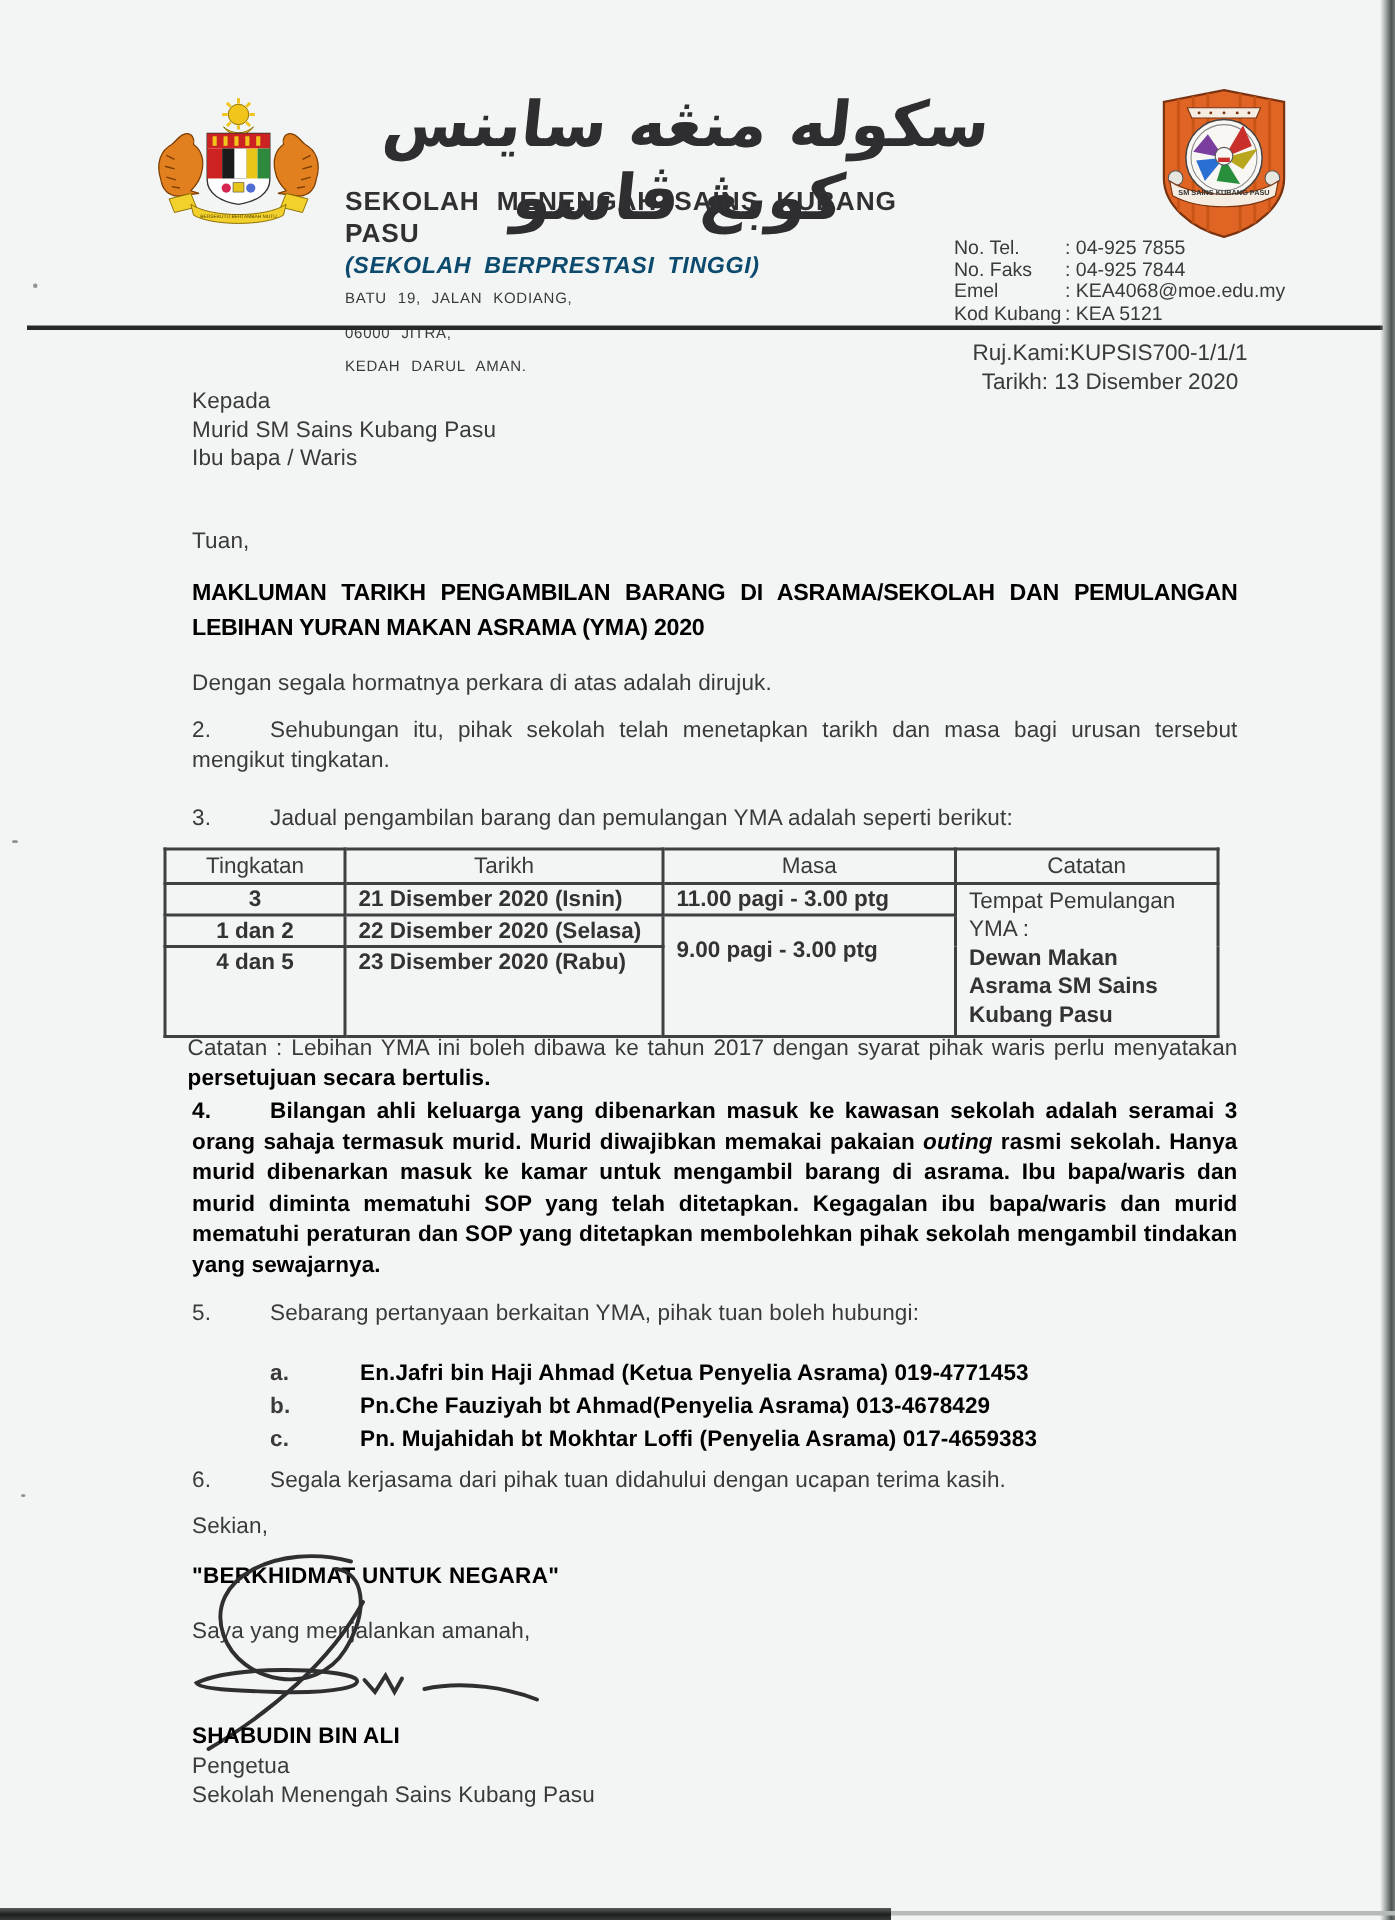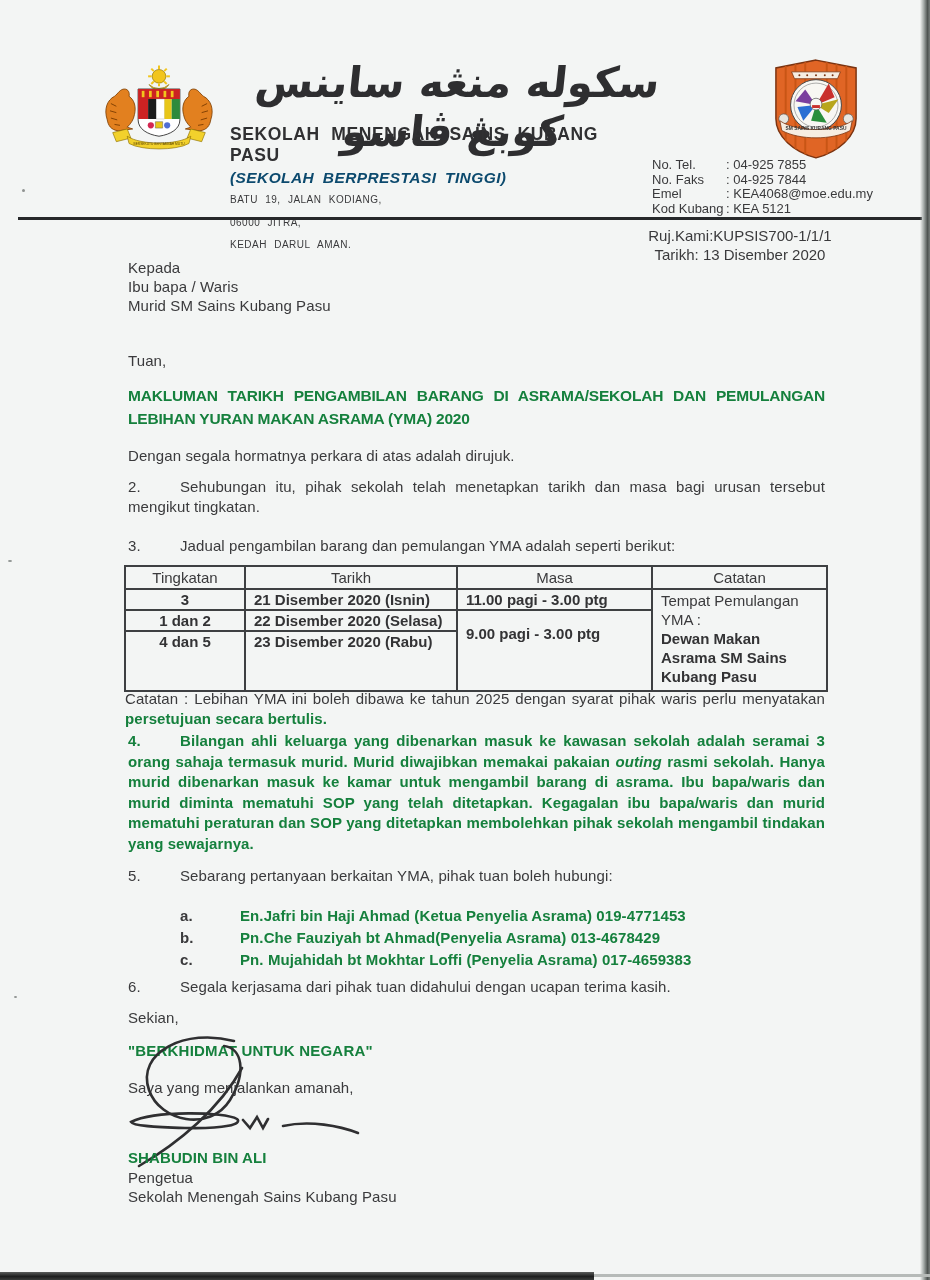--- a/index.html
+++ b/index.html
@@ -1,20 +1,20 @@
 <!DOCTYPE html>
 <html><head>
 <meta charset="utf-8">
 <style>
   html,body{margin:0;padding:0;background:#e8eae9;}
   .page{position:relative;width:930px;height:1280px;background:#f3f5f4;
         font-family:"Liberation Sans",sans-serif;color:#3a3a3c;overflow:hidden;}
   .abs{position:absolute;}
   .body-text{font-size:15px;line-height:20px;letter-spacing:.1px;}
-  .bold{font-weight:bold;color:#15803d;}
+  .bold{font-weight:bold;color:#000000;}
   .justify{text-align:justify;}
   .justify-last{text-align:justify;text-align-last:justify;}
 
   
   .jawi{font-family:"DejaVu Sans",sans-serif;font-size:42px;font-weight:bold;color:#2e2e30;
         transform:skewX(-6deg);direction:rtl;}
   .school-name{font-size:17.5px;font-weight:bold;letter-spacing:.6px;word-spacing:6px;color:#303032;}
   .school-sub{font-size:15.5px;font-weight:bold;font-style:italic;letter-spacing:.4px;word-spacing:4px;color:#0c4a6e;margin-top:3px;}
   .addr{font-size:10px;line-height:18.5px;letter-spacing:.5px;word-spacing:4px;margin-top:4px;}
   .contact-row{display:flex;font-size:13px;line-height:14.5px;}
@@ -144,21 +144,21 @@
         <circle cx="45" cy="47" r="6" fill="#f8f7f3" stroke="#555" stroke-width="0.7"></circle>
         <path d="M 41 48 h 8 v 3 h -8 z" fill="#c9302c"></path>
       </g>
       <circle cx="12" cy="62" r="5" fill="#e8e6e0" stroke="#555" stroke-width="0.7"></circle>
       <circle cx="78" cy="62" r="5" fill="#e8e6e0" stroke="#555" stroke-width="0.7"></circle>
       <path d="M 8 64 C 25 76 65 76 82 64 L 80 74 C 62 84 28 84 10 74 Z" fill="#f6ede2" stroke="#7a3310" stroke-width="0.8"></path>
       <text x="45" y="73.5" font-size="5" text-anchor="middle" fill="#333" font-weight="bold" font-family="Liberation Sans, sans-serif">SM SAINS KUBANG PASU</text>
     </svg>
   </div>
 
-  <div class="abs" style="left:652px;top:158px;width:250px;">
+  <div class="abs" style="left:636px;top:158px;width:250px;">
     <div class="contact-row">
       <span class="contact-label">No. Tel.</span>
       <span>: 04-925 7855</span>
     </div>
     <div class="contact-row">
       <span class="contact-label">No. Faks</span>
       <span>: 04-925 7844</span>
     </div>
     <div class="contact-row">
       <span class="contact-label">Emel</span>
@@ -172,42 +172,42 @@
 
   <div class="abs header-rule"></div>
 
   <div class="abs ref-block">
     <div>Ruj.Kami:KUPSIS700-1/1/1</div>
     <div>Tarikh: 13 Disember 2020</div>
   </div>
 
   <div class="abs body-text" style="left:128px;top:258px;width:400px;line-height:19px;">
     <div>Kepada</div>
+    <div>Murid SM Sains Kubang Pasu</div>
     <div>Ibu bapa / Waris</div>
-    <div>Murid SM Sains Kubang Pasu</div>
   </div>
 
   <div class="abs body-text" style="left:128px;top:351px;">Tuan,</div>
 
   <div class="abs bold" style="left:128px;top:384px;width:697px;font-size:15.5px;line-height:23px;letter-spacing:-0.2px;">
     <div class="justify-last">MAKLUMAN TARIKH PENGAMBILAN BARANG DI ASRAMA/SEKOLAH DAN PEMULANGAN</div>
     <div>LEBIHAN YURAN MAKAN ASRAMA (YMA) 2020</div>
   </div>
 
   <div class="abs body-text" style="left:128px;top:446px;width:697px;">Dengan segala hormatnya perkara di atas adalah dirujuk.</div>
 
   <div class="abs body-text justify" style="left:128px;top:477px;width:697px;">
     <span class="num">2.</span><span>Sehubungan itu, pihak sekolah telah menetapkan tarikh dan masa bagi urusan tersebut mengikut tingkatan.</span>
   </div>
 
   <div class="abs body-text" style="left:128px;top:536px;width:697px;">
     <span class="num">3.</span><span>Jadual pengambilan barang dan pemulangan YMA adalah seperti berikut:</span>
   </div>
 
-  <table class="sched abs" style="left:124px;top:565px;width:702px;">
+  <table class="sched abs" style="left:109px;top:565px;width:702px;">
     <colgroup>
         <col style="width:120px">
         <col style="width:212px">
         <col style="width:195px">
         <col style="width:175px">
       </colgroup>
     <tbody>
         <tr>
       <th>Tingkatan</th>
       <th>Tarikh</th>
@@ -229,21 +229,21 @@
       <td rowspan="2" class="cell-bold" style="padding-top:14px;">9.00 pagi - 3.00 ptg</td>
     </tr>
     <tr style="height:60px;">
       <td class="cell-bold c-center">4 dan 5</td>
       <td class="cell-bold">23 Disember 2020 (Rabu)</td>
     </tr>
   </tbody>
     </table>
 
   <div class="abs body-text" style="left:125px;top:689px;width:700px;">
-    <div class="justify-last">Catatan : Lebihan YMA ini boleh dibawa ke tahun 2025 dengan syarat pihak waris perlu menyatakan</div>
+    <div class="justify-last">Catatan : Lebihan YMA ini boleh dibawa ke tahun 2017 dengan syarat pihak waris perlu menyatakan</div>
     <div class="bold">persetujuan secara bertulis.</div>
   </div>
 
   <div class="abs body-text bold justify" style="left:128px;top:731px;width:697px;line-height:20.5px;">
     <span class="num">4.</span><span>Bilangan ahli keluarga yang dibenarkan masuk ke kawasan sekolah adalah seramai 3 orang sahaja termasuk murid. Murid diwajibkan memakai pakaian </span><span style="font-style:italic;">outing</span><span> rasmi sekolah. Hanya murid dibenarkan masuk ke kamar untuk mengambil barang di asrama. Ibu bapa/waris dan murid diminta mematuhi SOP yang telah ditetapkan. Kegagalan ibu bapa/waris dan murid mematuhi peraturan dan SOP yang ditetapkan membolehkan pihak sekolah mengambil tindakan yang sewajarnya.</span>
   </div>
 
   <div class="abs body-text" style="left:128px;top:866px;width:697px;">
     <span class="num">5.</span><span>Sebarang pertanyaan berkaitan YMA, pihak tuan boleh hubungi:</span>
   </div>

